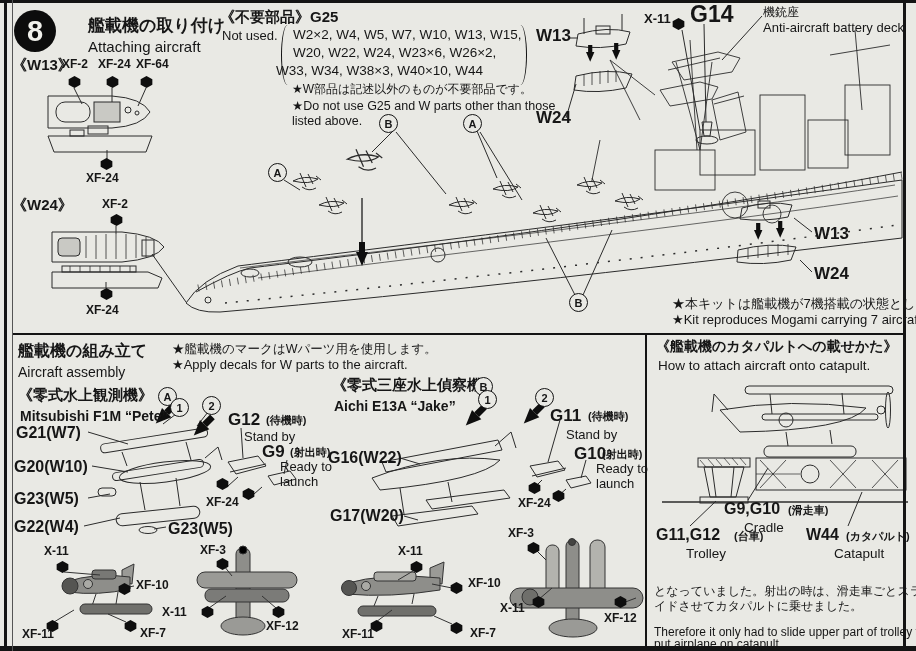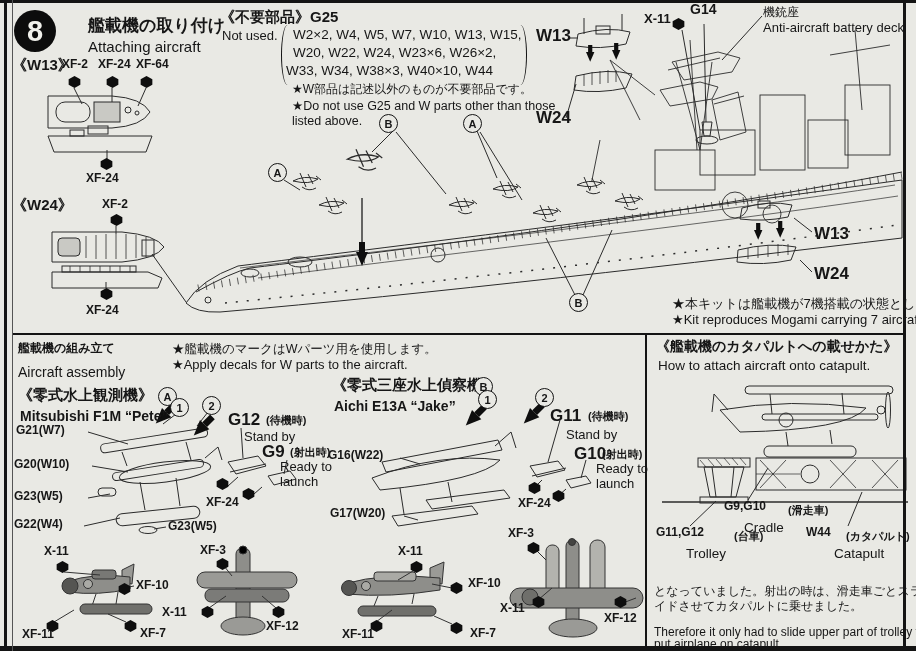--- a/index.html
+++ b/index.html
@@ -1,22 +1,22 @@
 <!DOCTYPE html>
 <html><head>
 <meta charset="utf-8">
 <style>
   html,body{margin:0;padding:0;background:#cfcfcb;}
   .sheet{position:relative;width:916px;height:651px;background:#e9e9e4;
          font-family:"Liberation Sans",sans-serif;color:#161616;overflow:hidden;}
   .abs{position:absolute;white-space:nowrap;line-height:1.15;}
   .b{font-weight:bold}
   .f11{font-size:11px}.f12{font-size:12px}.f125{font-size:12.5px}.f13{font-size:13px}
-  .f135{font-size:13.5px}.f14{font-size:14px}.f15{font-size:15px}.f16{font-size:12px}
-  .f17{font-size:17px}.f19{font-size:14px}
+  .f135{font-size:13.5px}.f14{font-size:14px}.f15{font-size:15px}.f16{font-size:16px}
+  .f17{font-size:17px}.f19{font-size:23px}
   .bar{position:absolute;background:#141414}
   .badge{position:absolute;left:14px;top:10px;width:42px;height:42px;background:#0c0c0c;
          border-radius:50%;color:#f1f1ec;display:flex;align-items:center;justify-content:center;
          font-size:29px;font-weight:bold}
   .hex{position:absolute;width:13px;height:12px;background:#0e0e0e;
        clip-path:polygon(50% 0,95% 27%,95% 73%,50% 100%,5% 73%,5% 27%)}
   .circ{position:absolute;width:17px;height:17px;border:1.6px solid #141414;border-radius:50%;
         background:#e9e9e4;display:flex;align-items:center;justify-content:center;
         font-size:11px;font-weight:bold}
   .paren{position:absolute;width:12px;height:60px;border-left:1.8px solid #141414;border-radius:50%}
@@ -319,21 +319,21 @@
   <span class="hex" style="left:110px;top:214px"></span>
   <span class="hex" style="left:100px;top:288px"></span>
   <div class="abs b f12" style="left:86px;top:304px">XF-24</div>
 
   <div class="abs b f15" style="left:220px;top:8px">《不要部品》G25</div>
   <div class="abs f13" style="left:222px;top:29px">Not used.</div>
   <div class="paren" style="left:281px;top:25px"></div>
   <div class="paren r" style="left:514px;top:25px"></div>
   <div class="abs f135" style="left:293px;top:27px">W2×2, W4, W5, W7, W10, W13, W15,</div>
   <div class="abs f135" style="left:293px;top:45px">W20, W22, W24, W23×6, W26×2,</div>
-  <div class="abs f135" style="left:286px;top:63px">W33, W34, W38×3, W40×10, W44</div>
+  <div class="abs f135" style="left:276px;top:63px">W33, W34, W38×3, W40×10, W44</div>
   <div class="abs f12" style="left:292px;top:83px">★W部品は記述以外のものが不要部品です。</div>
   <div class="abs f125" style="left:292px;top:99px">★Do not use G25 and W parts other than those</div>
   <div class="abs f125" style="left:292px;top:114px">listed above.</div>
 
   <div class="abs b f13" style="left:644px;top:12px">X-11</div>
   <span class="hex" style="left:672px;top:18px"></span>
   <div class="abs b f19" style="left:690px;top:1px">G14</div>
   <div class="abs f12" style="left:763px;top:6px">機銃座</div>
   <div class="abs f13" style="left:763px;top:21px">Anti-aircraft battery deck</div>
   <div class="abs b f17" style="left:536px;top:26px">W13</div>

